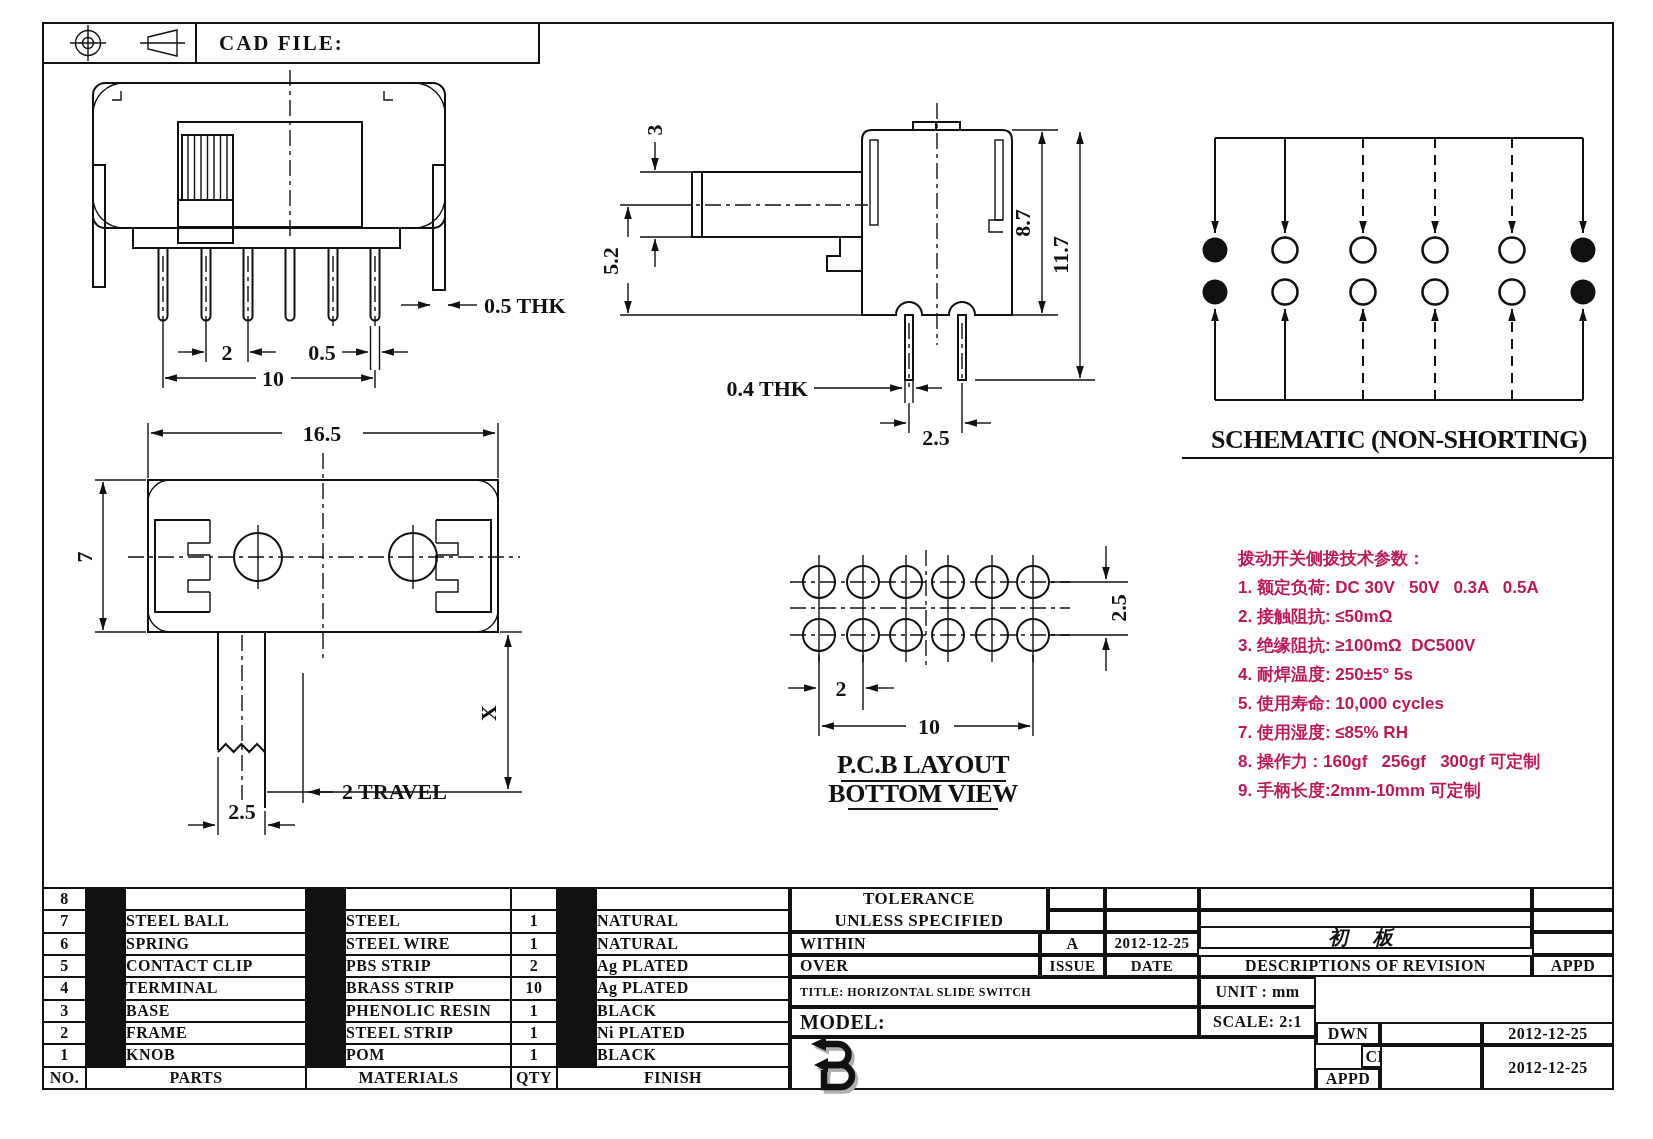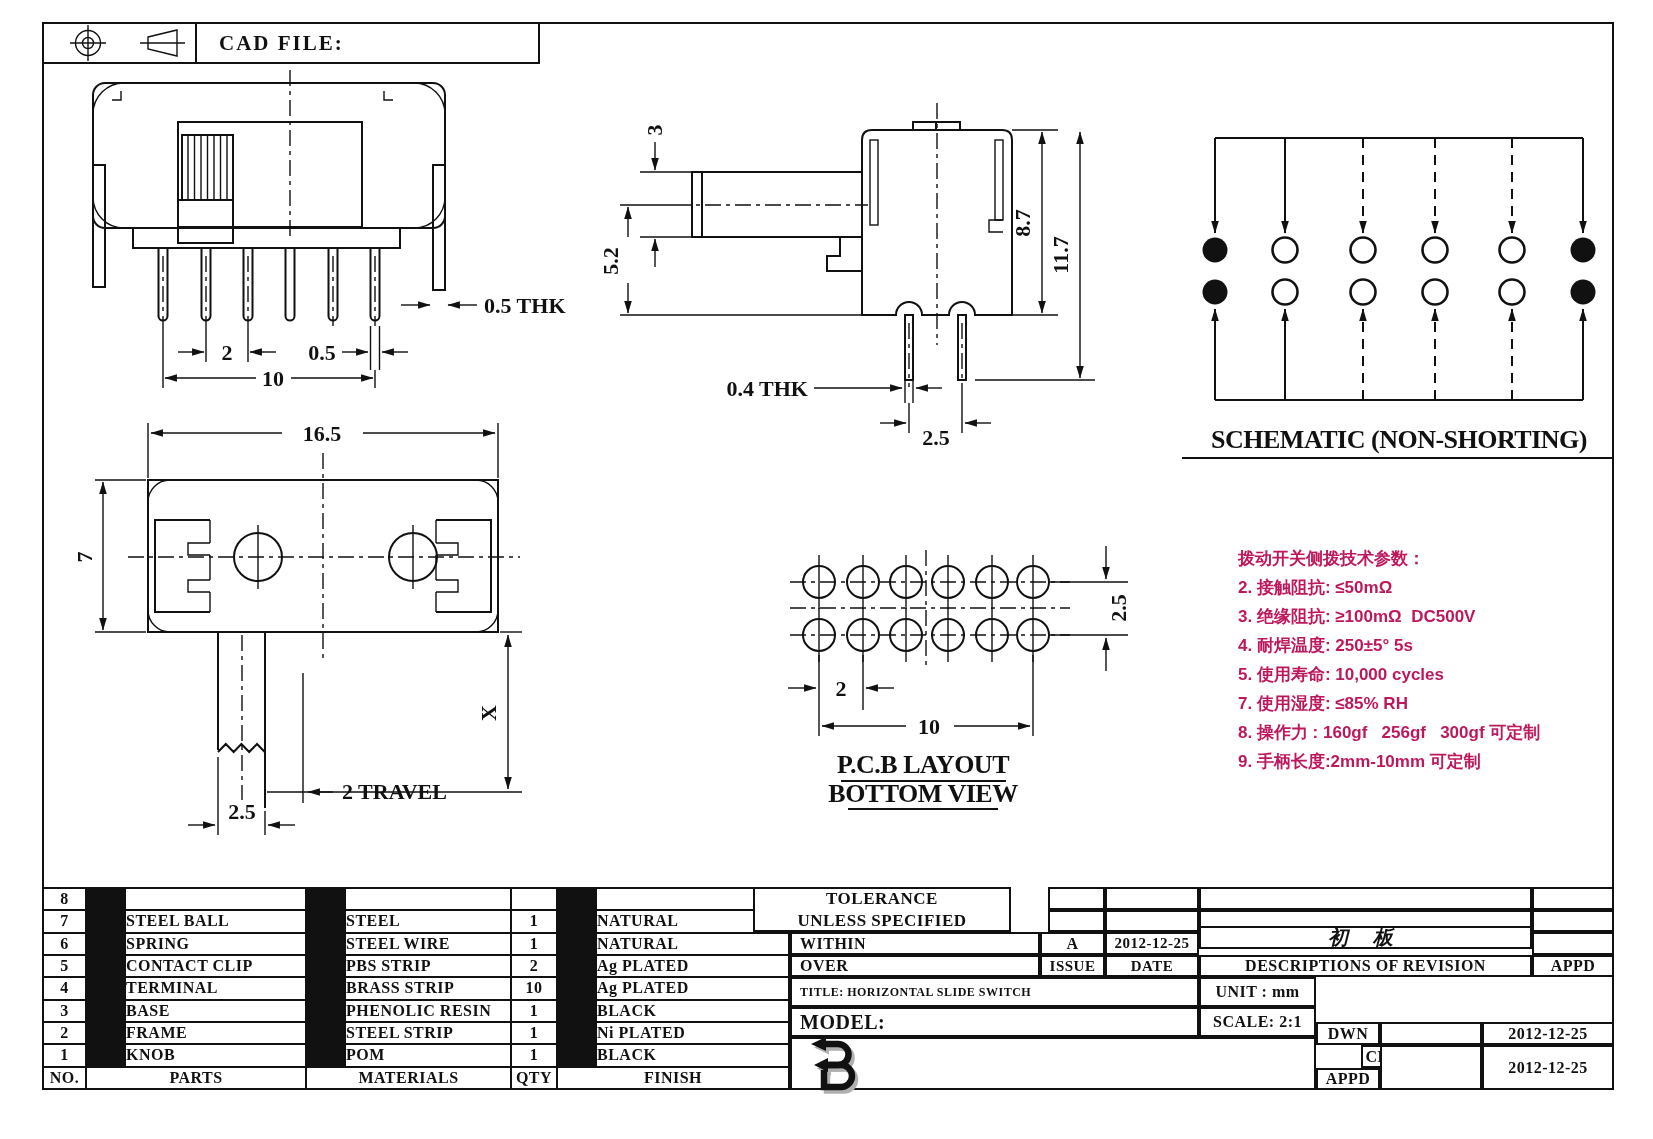--- a/index.html
+++ b/index.html
@@ -342,20 +342,21 @@
       <text class="dtx" x="201" y="236" text-anchor="middle">10</text>
     </g>
     <text class="ttx" x="195" y="275" text-anchor="middle" font-size="24">P.C.B LAYOUT</text>
     <line class="s" x1="113" y1="283" x2="278" y2="283"></line>
     <text class="ttx" x="195" y="304" text-anchor="middle" font-size="24">BOTTOM VIEW</text>
     <line class="s" x1="120" y1="311" x2="270" y2="311"></line>
   </svg>
 
   <div class="params">
     <div>拨动开关侧拨技术参数：</div>
+    <div>1. 额定负荷: DC 30V   50V   0.3A   0.5A</div>
     <div>2. 接触阻抗: ≤50mΩ</div>
     <div>3. 绝缘阻抗: ≥100mΩ  DC500V</div>
     <div>4. 耐焊温度: 250±5° 5s</div>
     <div>5. 使用寿命: 10,000 cycles</div>
     <div>7. 使用湿度: ≤85% RH</div>
     <div>8. 操作力 : 160gf   256gf   300gf 可定制</div>
     <div>9. 手柄长度:2mm-10mm 可定制</div>
   </div>
 
   <div class="parts">
@@ -407,21 +408,21 @@
     <div class="cc">1</div>
     <div class="cl8">BLACK</div>
 
     <div class="cc">NO.</div>
     <div class="cc">PARTS</div>
     <div class="cc">MATERIALS</div>
     <div class="cc">QTY</div>
     <div class="cc">FINISH</div>
   </div>
 
-  <div class="tb" style="left:753px;top:887px;width:258px;height:45px;flex-direction:column;justify-content:center;line-height:1.25;font-size:17px;">
+  <div class="tb" style="left:790px;top:887px;width:258px;height:45px;flex-direction:column;justify-content:center;line-height:1.25;font-size:17px;">
     <div>TOLERANCE</div>
     <div>UNLESS   SPECIFIED</div>
   </div>
   <div class="tb" style="left:1048px;top:887px;width:57px;height:23px;"></div>
   <div class="tb" style="left:1105px;top:887px;width:94px;height:23px;"></div>
   <div class="tb" style="left:1199px;top:887px;width:333px;height:23px;"></div>
   <div class="tb" style="left:1532px;top:887px;width:82px;height:23px;"></div>
   <div class="tb" style="left:1048px;top:910px;width:57px;height:22px;"></div>
   <div class="tb" style="left:1105px;top:910px;width:94px;height:22px;"></div>
   <div class="tb" style="left:1199px;top:910px;width:333px;height:22px;"></div>

